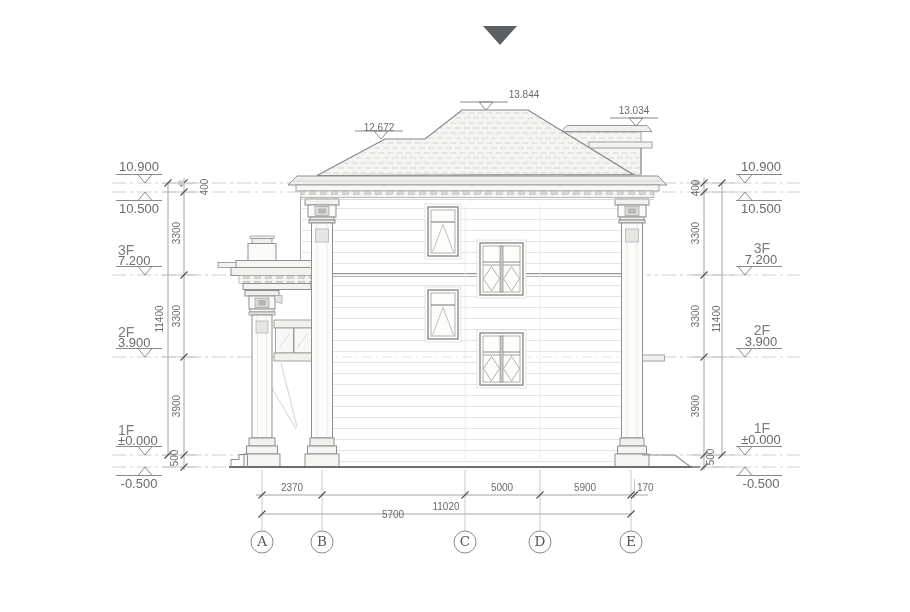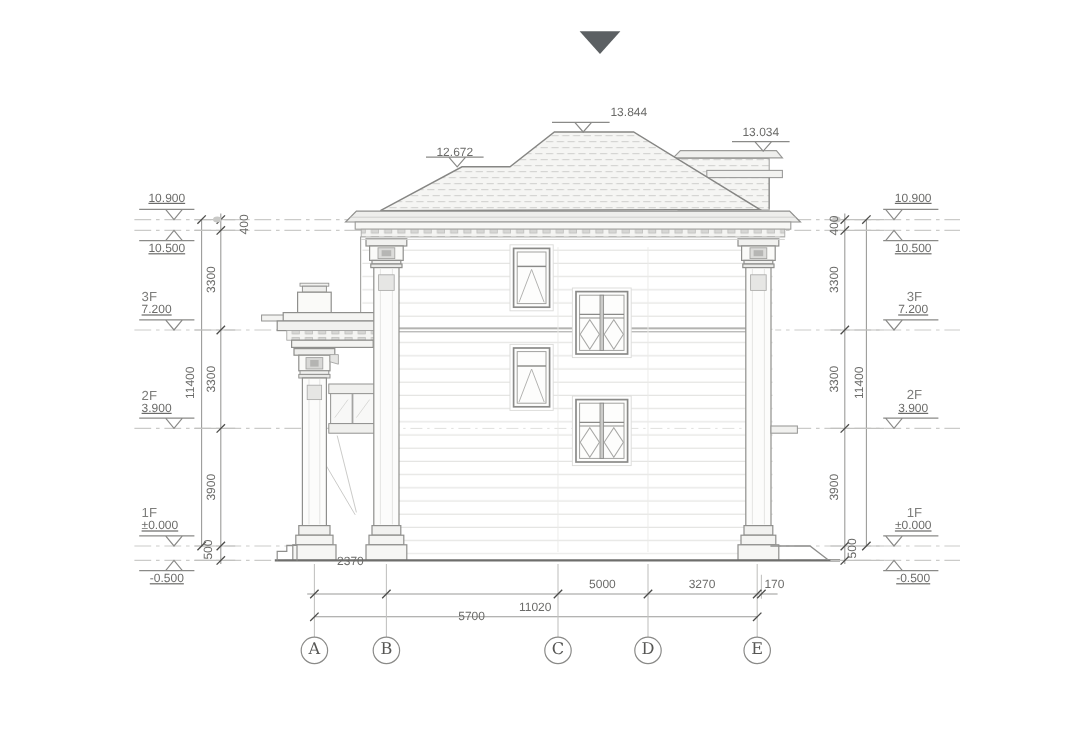--- a/index.html
+++ b/index.html
@@ -2,22 +2,22 @@
 <html><head>
 <meta charset="utf-8">
 <style>
   html,body{margin:0;padding:0;background:#fff;}
   .canvas{position:relative;width:910px;height:612px;background:#fff;overflow:hidden;
           font-family:"Liberation Sans",sans-serif;}
   svg{position:absolute;left:0;top:0;}
   .lbl{position:absolute;color:#6b6b69;font-size:10px;line-height:1;white-space:nowrap;z-index:5;}
   .c{transform:translate(-50%,-50%);}
   .v{transform:translate(-50%,-50%) rotate(-90deg);}
-  .floor{font-size:11px;color:#7d7d7b;}
-  .big{font-size:10px;text-decoration:underline;}
+  .floor{font-size:14px;color:#7d7d7b;}
+  .big{font-size:13px;}
   .gridletter{font-family:"DejaVu Serif",serif;font-size:13.5px;color:#565654;}
   .title{position:absolute;font-size:27px;color:#4f4f4f;letter-spacing:5px;z-index:5;}
 </style>
 </head>
 <body>
 
 <div class="canvas">
 
 <svg width="910" height="612" viewBox="0 0 910 612">
   <defs>
@@ -293,24 +293,24 @@
 <span class="lbl v" style="left:175px;top:458px;">500</span>
 <span class="lbl v" style="left:160px;top:319px;">11400</span>
 
 <span class="lbl v" style="left:696px;top:188px;">400</span>
 <span class="lbl v" style="left:696px;top:233px;">3300</span>
 <span class="lbl v" style="left:696px;top:316px;">3300</span>
 <span class="lbl v" style="left:696px;top:406px;">3900</span>
 <span class="lbl v" style="left:711px;top:457px;">500</span>
 <span class="lbl v" style="left:717px;top:319px;">11400</span>
 
-<span class="lbl c" style="left:292px;top:469px;">2370</span>
+<span class="lbl c" style="left:292px;top:488px;">2370</span>
 <span class="lbl c" style="left:393px;top:515px;">5700</span>
 <span class="lbl c" style="left:502px;top:488px;">5000</span>
-<span class="lbl c" style="left:585px;top:488px;">3270</span>
+<span class="lbl c" style="left:585px;top:488px;">5900</span>
 <span class="lbl" style="left:637px;top:483px;">170</span>
 <span class="lbl c" style="left:446px;top:507px;">11020</span>
 
 <span class="lbl gridletter c" style="left:262px;top:542px;">A</span>
 <span class="lbl gridletter c" style="left:322px;top:542px;">B</span>
 <span class="lbl gridletter c" style="left:465px;top:542px;">C</span>
 <span class="lbl gridletter c" style="left:540px;top:542px;">D</span>
 <span class="lbl gridletter c" style="left:631px;top:542px;">E</span>
 
 </div>

